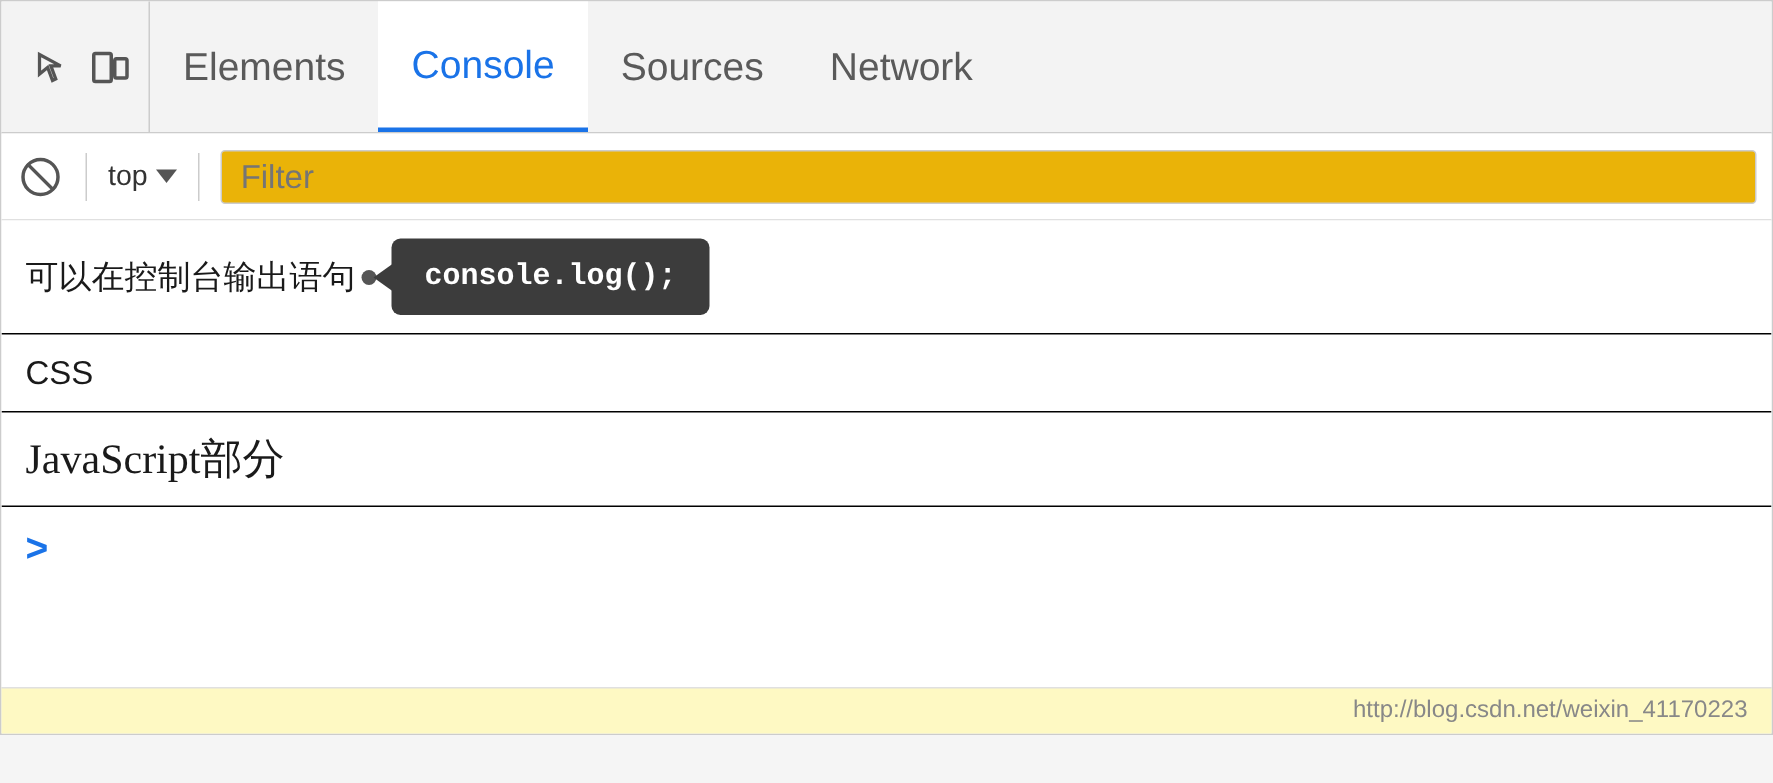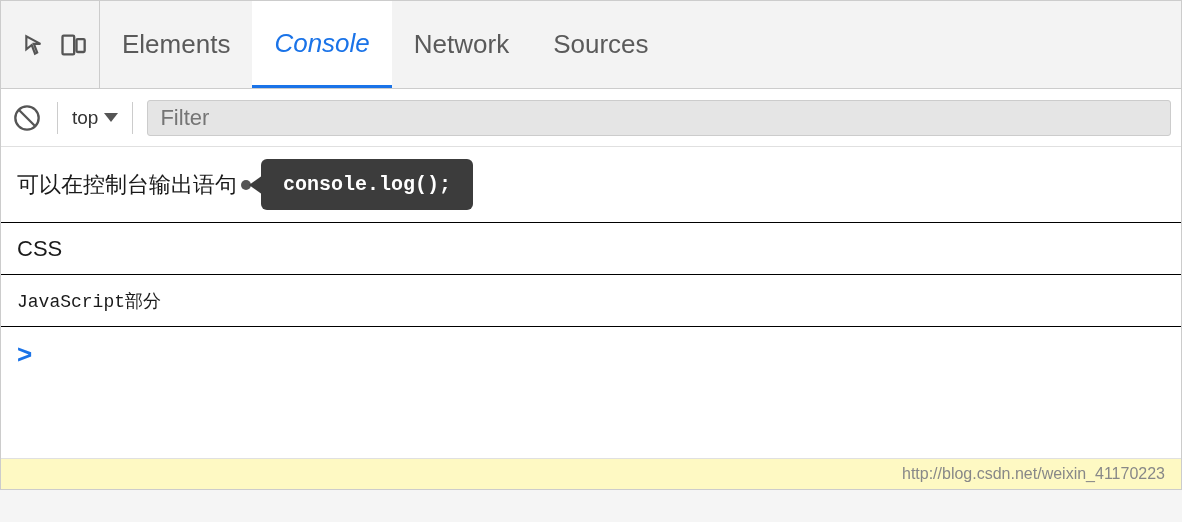--- a/index.html
+++ b/index.html
@@ -78,21 +78,20 @@
       color: #5a5a5a;
       cursor: pointer;
       position: relative;
       white-space: nowrap;
     }
 
     .tab-item.active {
       color: #1a73e8;
       border-bottom: 3px solid #1a73e8;
       background: #fff;
-      font-style: italic;
     }
 
     
     .toolbar {
       display: flex;
       align-items: center;
       background: #ffffff;
       border-bottom: 1px solid #e0e0e0;
       height: 58px;
       padding: 0 10px;
@@ -138,21 +137,21 @@
 
     .filter-input {
       flex: 1;
       height: 36px;
       border: 1px solid #ccc;
       border-radius: 3px;
       padding: 0 12px;
       font-size: 22px;
       color: #333;
       outline: none;
-      background: #e5e5e5;
+      background: #eab308;
     }
 
     
     .console-output {
       flex: 1;
       background: #ffffff;
       padding: 0;
       overflow-y: auto;
       position: relative;
     }
@@ -170,22 +169,22 @@
 
     .console-row:last-child {
       border-bottom: none;
     }
 
     .console-row-text {
       color: #1a1a1a;
     }
 
     .console-row-monospace {
-      font-family: Liberation Mono, monospace;
-      font-size: 18px;
+      font-family: Liberation Serif, serif;
+      font-size: 28px;
     }
 
     .bullet-dot {
       width: 10px;
       height: 10px;
       background: #555;
       border-radius: 50%;
       margin: 0 10px 0 4px;
       flex-shrink: 0;
     }
@@ -272,24 +271,24 @@
       </div>
     </div>
 
     <div class="tab-item">
       <span>Elements</span>
     </div>
     <div class="tab-item active">
       <span>Console</span>
     </div>
     <div class="tab-item">
+      <span>Sources</span>
+    </div>
+    <div class="tab-item">
       <span>Network</span>
-    </div>
-    <div class="tab-item">
-      <span>Sources</span>
     </div>
   </div>
 
   <div class="toolbar">
     <div class="no-icon">
       <svg viewBox="0 0 24 24" width="28" height="28">
         <circle cx="12" cy="12" r="10" fill="none" stroke="#555" stroke-width="2"></circle>
         <line x1="4.5" y1="4.5" x2="19.5" y2="19.5" stroke="#555" stroke-width="2"></line>
       </svg>
     </div>

